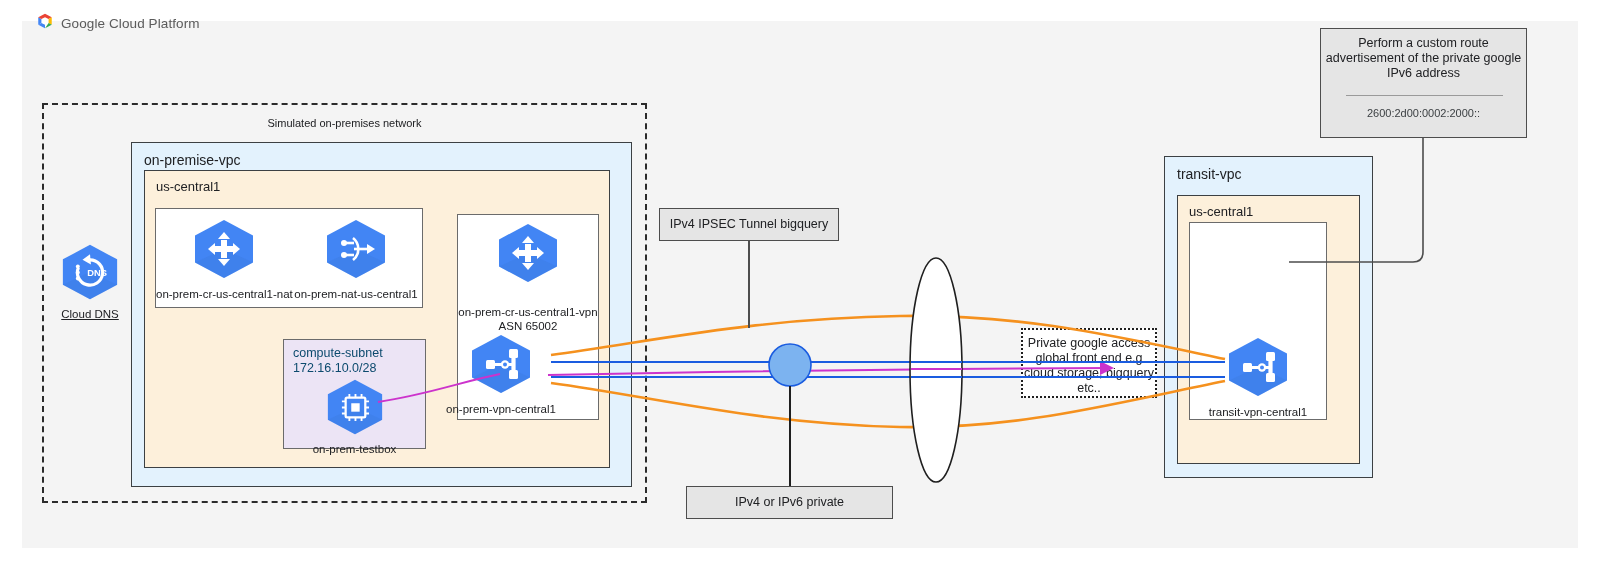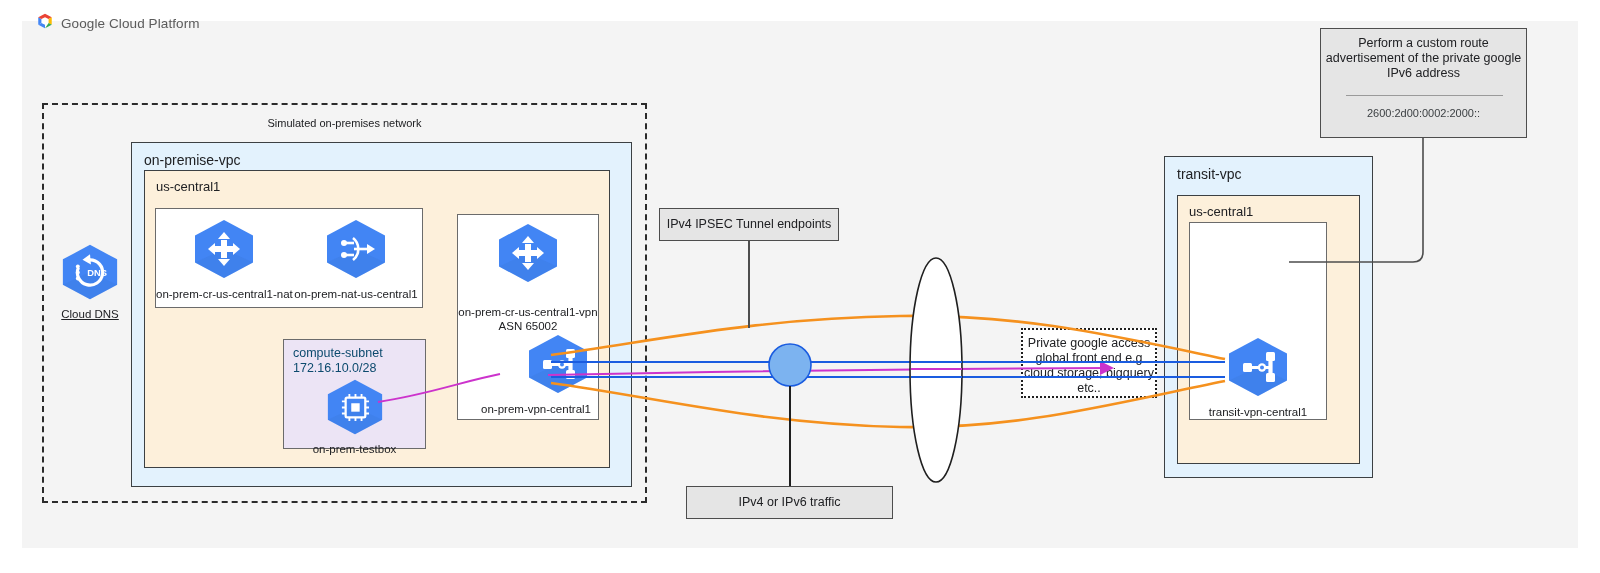--- a/index.html
+++ b/index.html
@@ -129,21 +129,21 @@
           <path d="M33 48l-6-7h12z"></path>
           <path d="M17 31l7-6v12z"></path>
           <path d="M49 31l-7 6v-12z"></path>
         </g>
       </svg>
     </span>
     <div class="cap" style="margin-top:18px;">on-prem-cr-us-central1-vpn</div>
     <div class="cap">ASN 65002</div>
   </div>
 
-  <div class="node" style="left:457px;top:333px;width:134px;text-align:right;">
+  <div class="node" style="left:434px;top:333px;width:134px;">
     <span class="hex">
       <svg width="66" height="62" viewBox="0 0 66 62">
         <path d="M33 2 62 17.5v27L33 60 4 44.5v-27z" fill="#4285f4"></path>
         <path d="M33 31 62 44.5 33 60 4 44.5z" fill="#3b76d8" opacity=".28"></path>
         <g fill="#ffffff">
           <rect x="41" y="16" width="9" height="9" rx="1.5"></rect>
           <rect x="41" y="37" width="9" height="9" rx="1.5"></rect>
           <rect x="43.4" y="23" width="4.2" height="16"></rect>
           <rect x="18" y="27" width="9" height="9" rx="1.5"></rect>
           <rect x="27" y="30" width="8" height="3"></rect>
@@ -191,25 +191,25 @@
         <circle cx="20" cy="25" r="2.1" fill="#fff"></circle>
         <circle cx="20" cy="31.5" r="2.1" fill="#fff"></circle>
         <circle cx="20" cy="38" r="2.1" fill="#fff"></circle>
         <text x="30" y="35" font-family="Liberation Sans, sans-serif" font-size="10" font-weight="bold" fill="#ffffff">DNS</text>
       </svg>
     </span>
     <div class="cap" style="margin-top:3px;text-decoration:underline;">Cloud DNS</div>
   </div>
 
   <div class="box note" style="left:659px;top:208px;width:180px;height:33px;">
-    <div class="note-text" style="top:8px;">IPv4 IPSEC Tunnel endpoints</div>
+    <div class="note-text" style="top:8px;">IPv4 IPSEC Tunnel bigquery</div>
   </div>
 
   <div class="box note" style="left:686px;top:486px;width:207px;height:33px;">
-    <div class="note-text" style="top:8px;">IPv4 or IPv6 traffic</div>
+    <div class="note-text" style="top:8px;">IPv4 or IPv6 private</div>
   </div>
 
   <div class="halabel" style="left:916px;top:368px;">HA VPN</div>
 
   <div class="box dotted-note" style="left:1021px;top:328px;width:136px;height:70px;">
     <div class="note-text" style="top:6px;">Private google access</div>
     <div class="note-text" style="top:21px;">global front end e.g</div>
     <div class="note-text" style="top:36px;">cloud storage, bigquery</div>
     <div class="note-text" style="top:51px;">etc..</div>
   </div>

